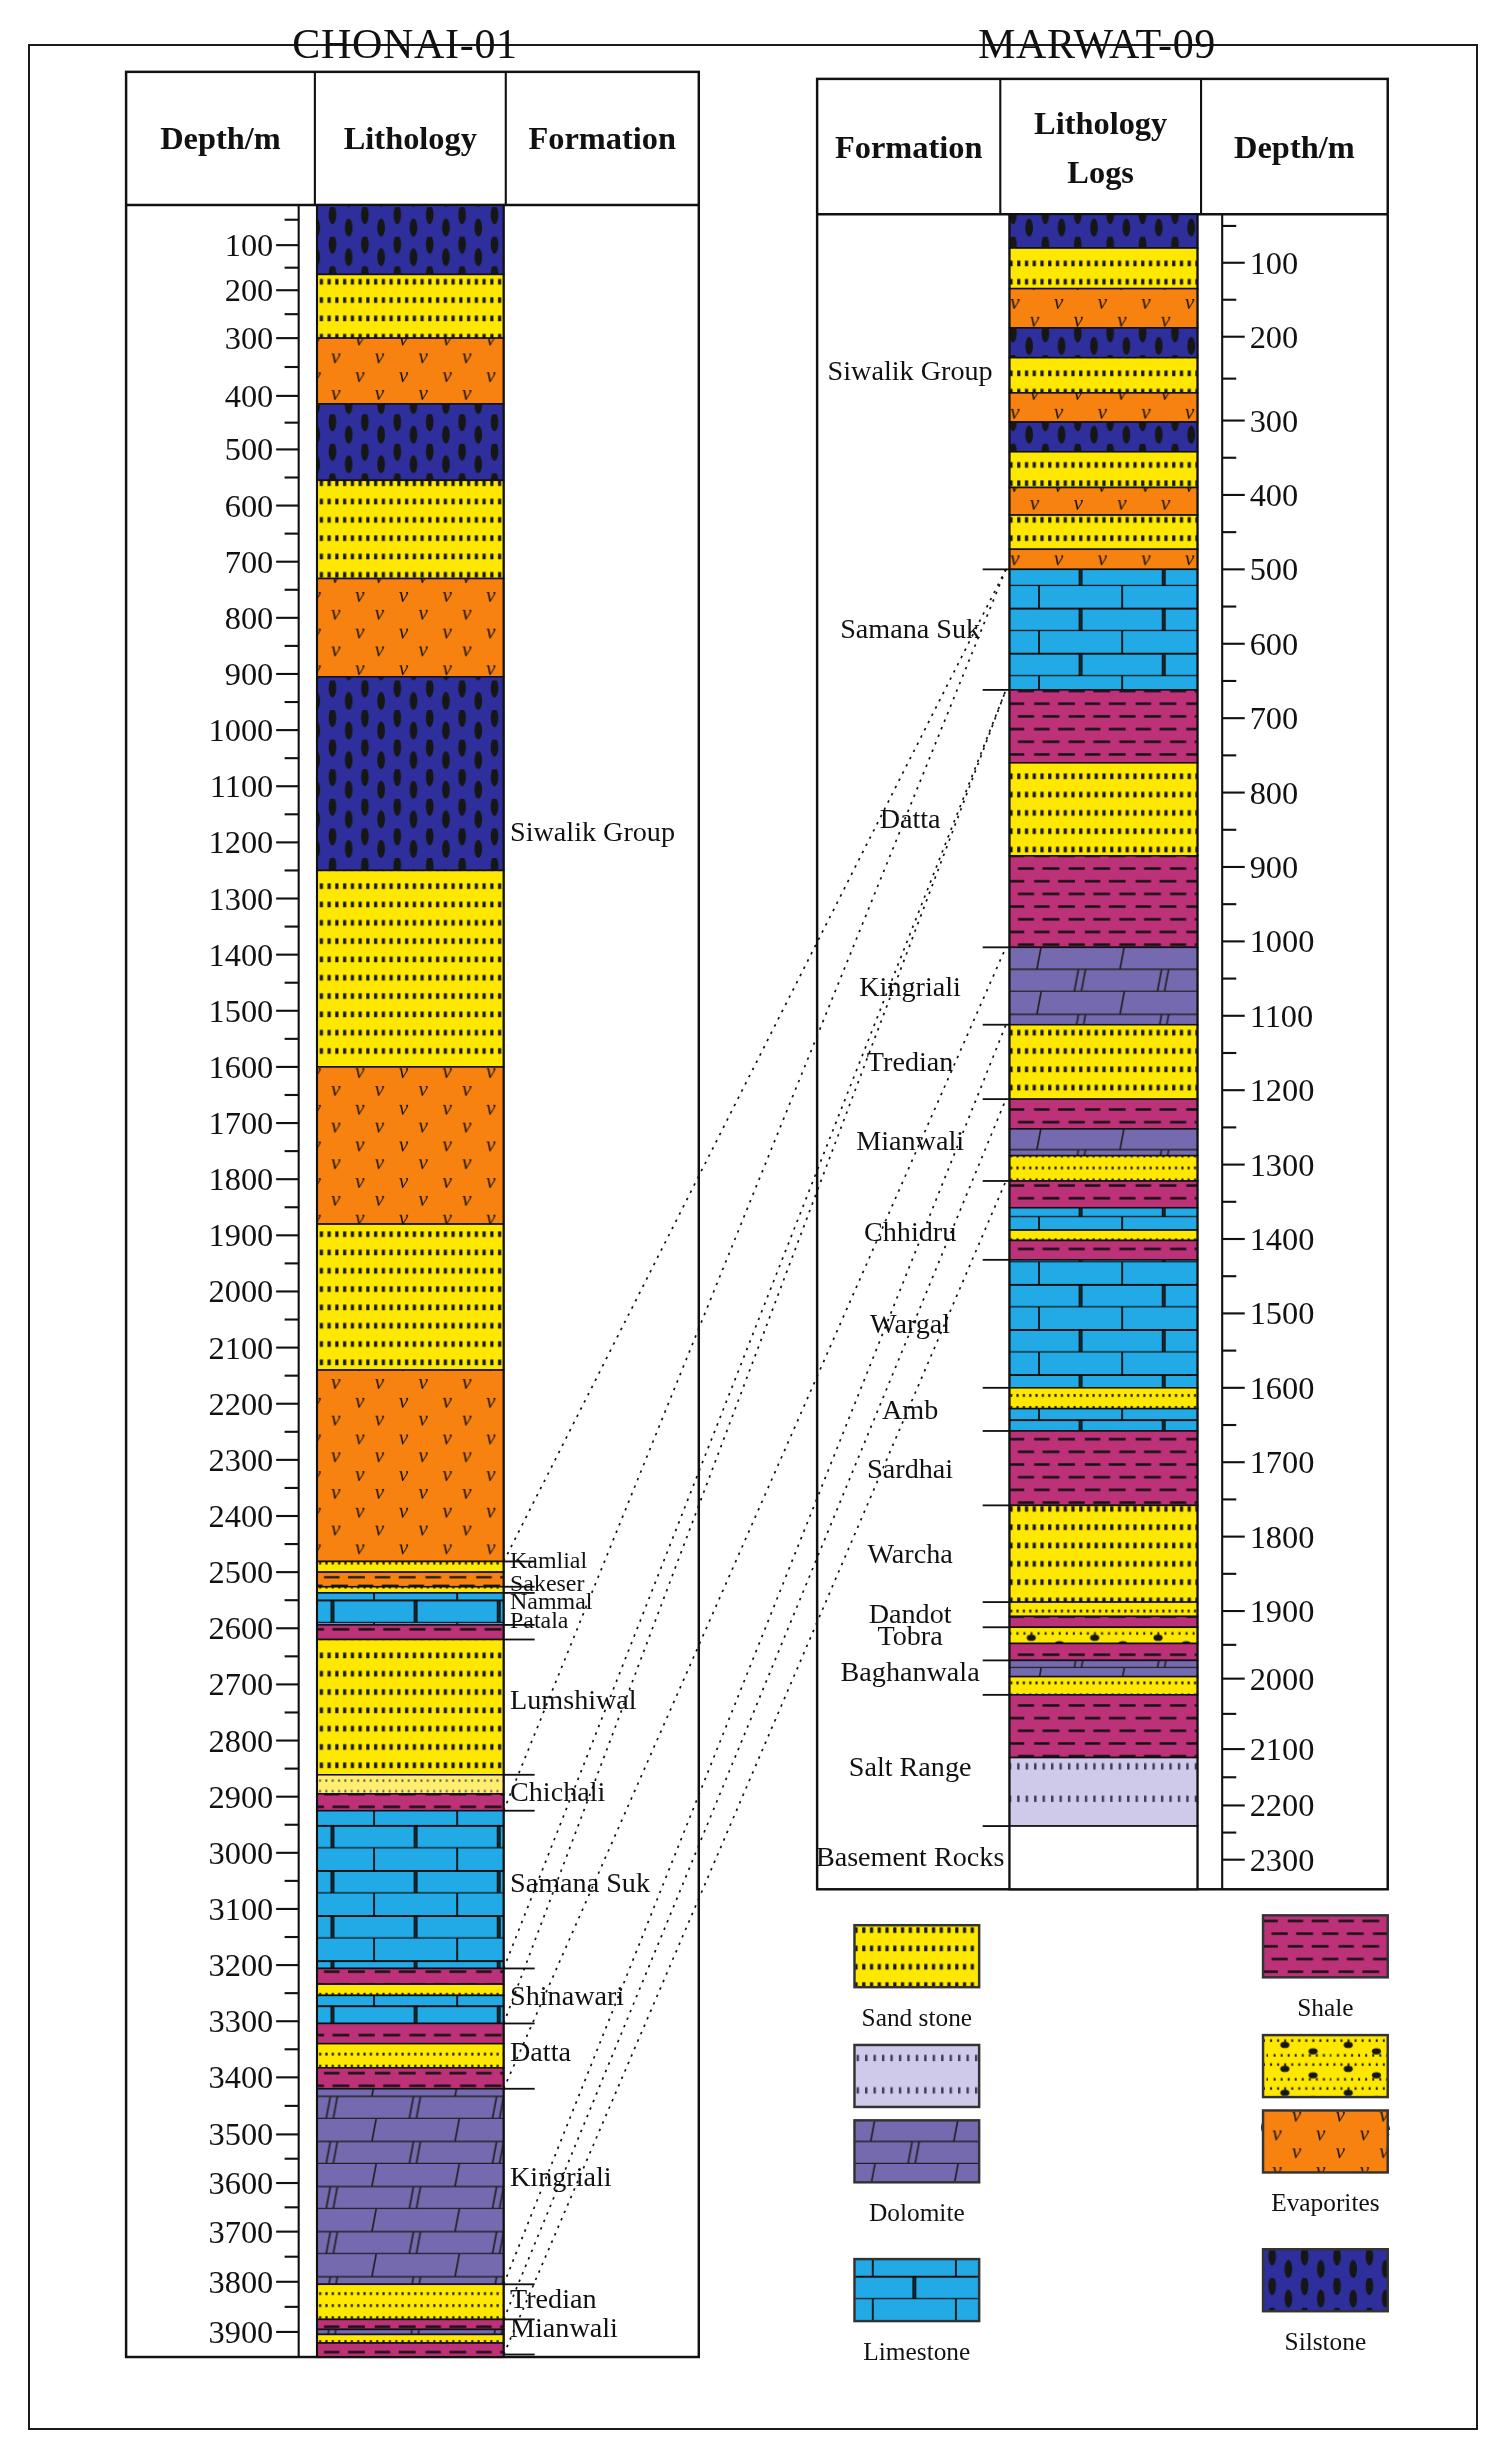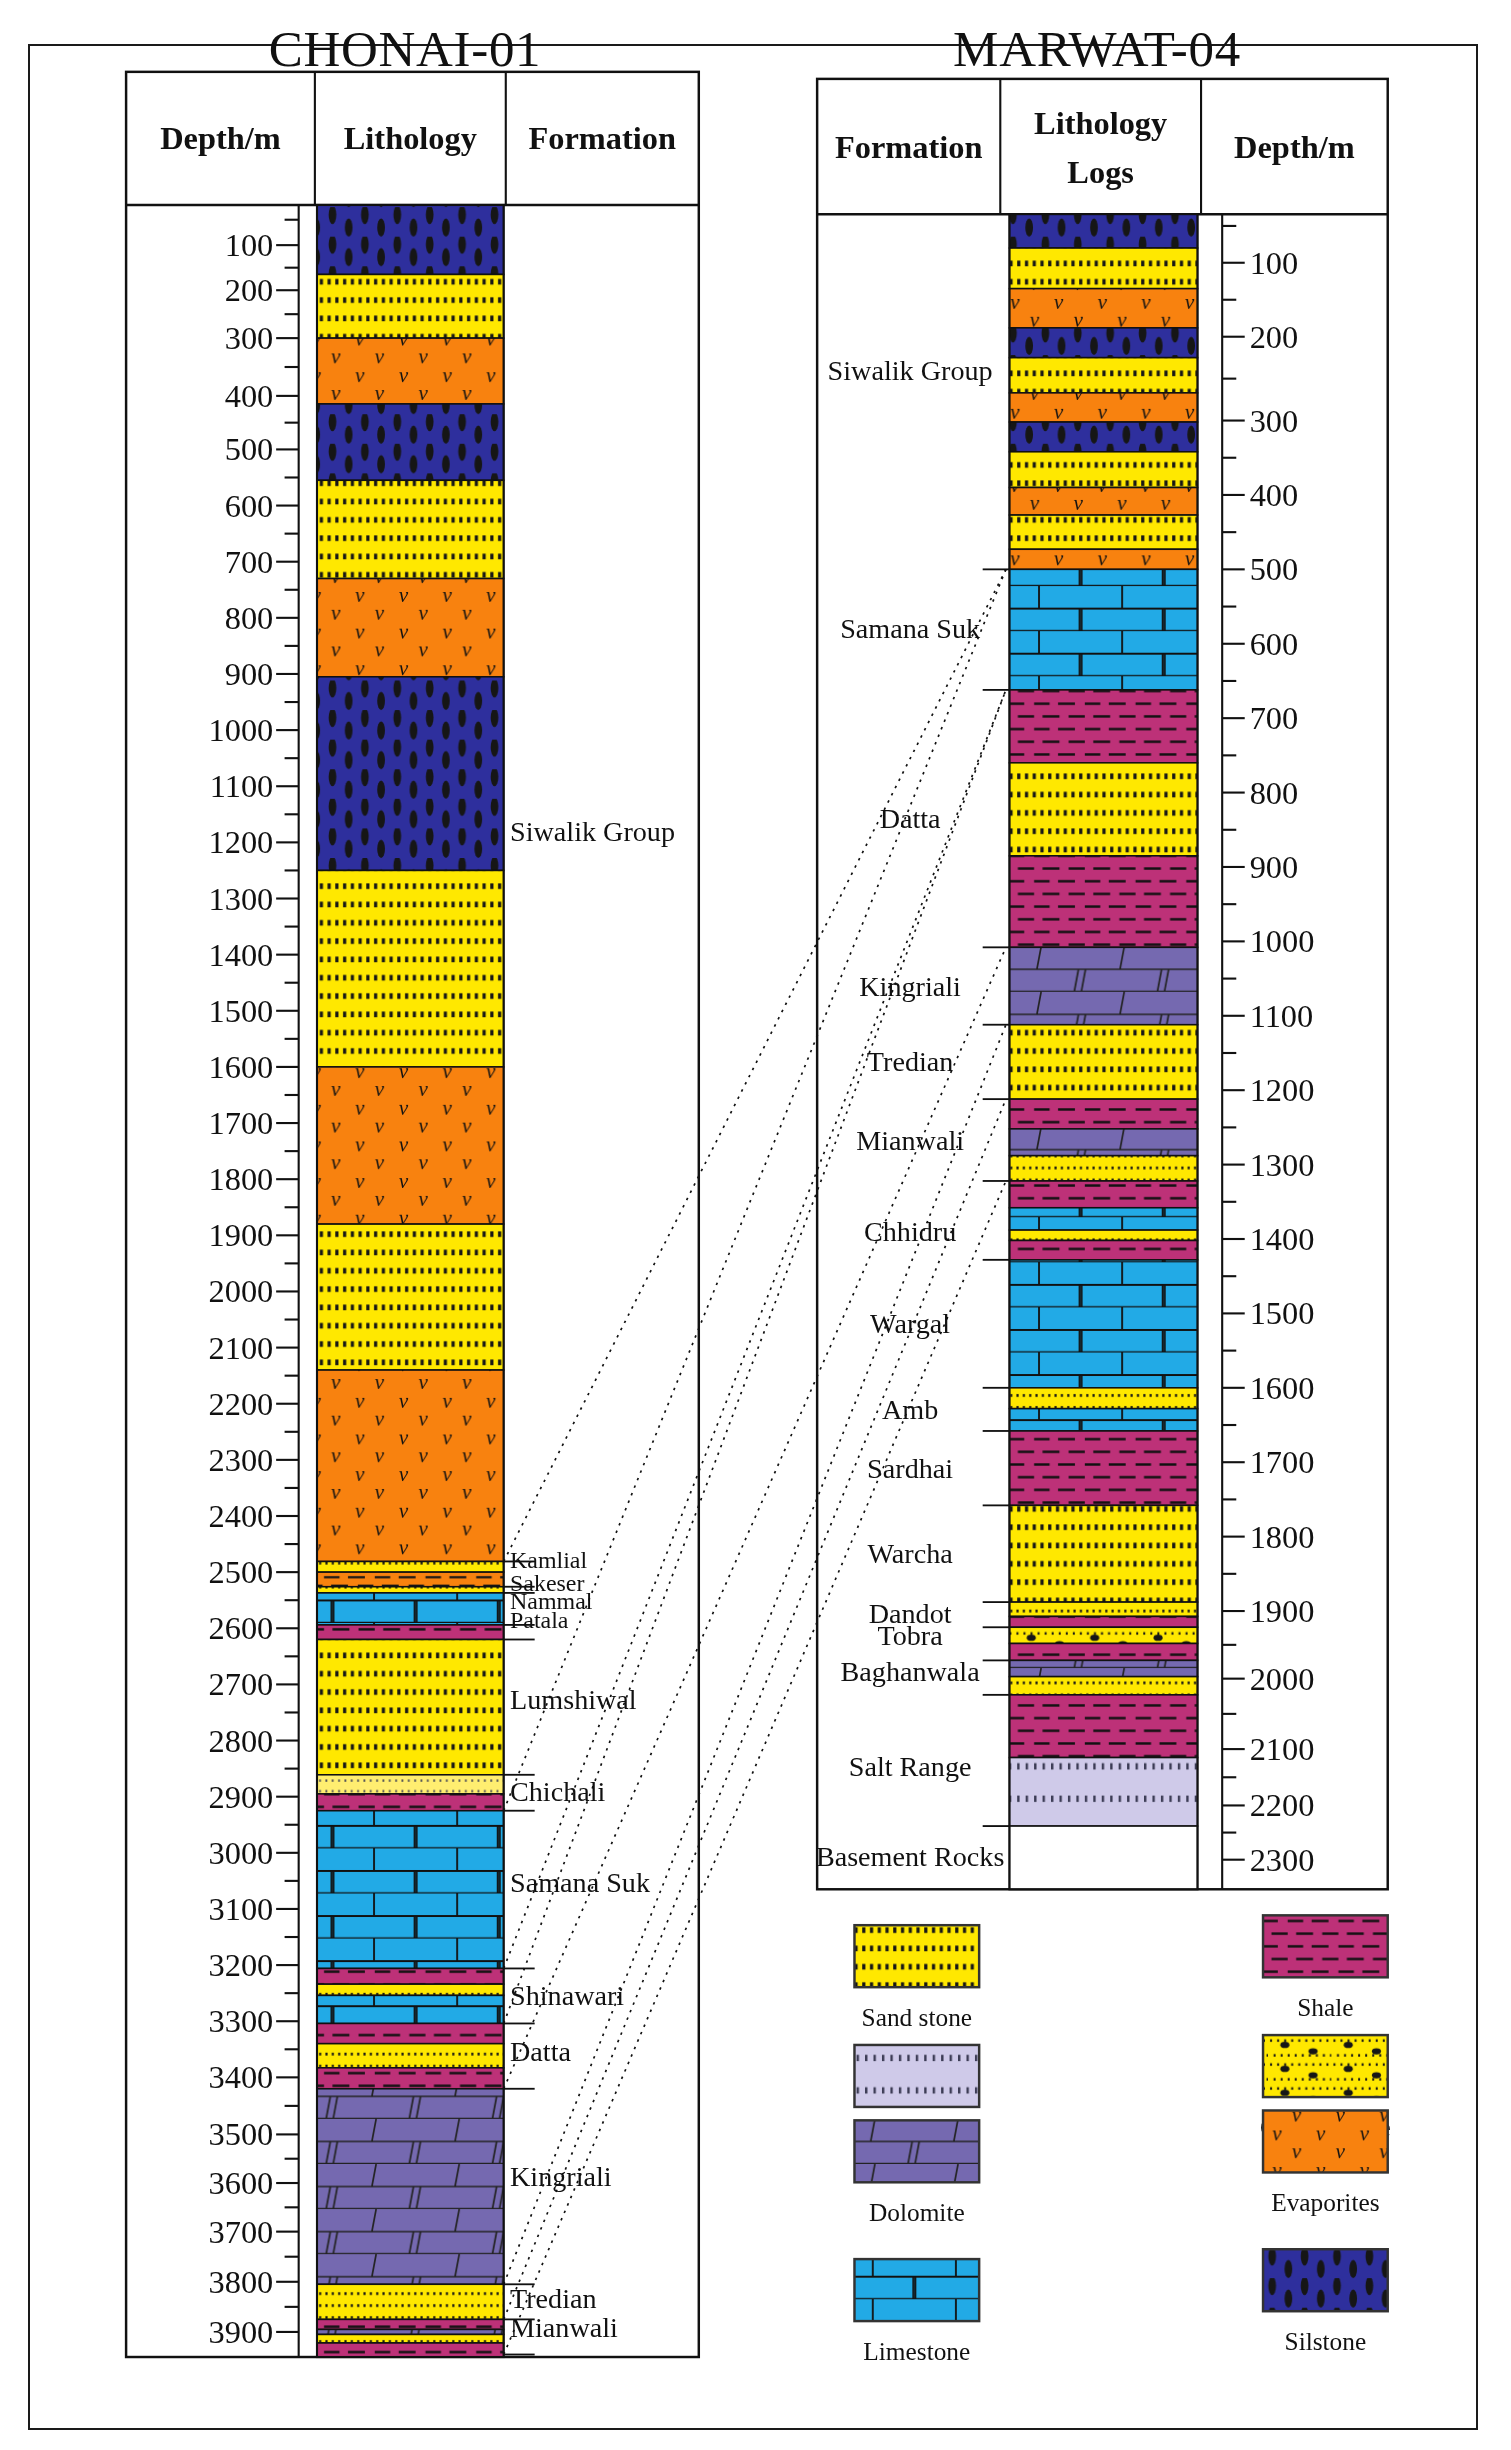--- a/index.html
+++ b/index.html
@@ -1,31 +1,31 @@
 <!DOCTYPE html>
 <html style="font-size:11.3px"><head>
 <meta charset="utf-8">
 <style>
   html,body{margin:0;padding:0;background:#fff;}
   body{width:1511px;height:2450px;position:relative;font-family:"Liberation Serif",serif;}
   #canvas{position:absolute;left:0;top:0;width:1511px;height:2450px;background:#fff;overflow:hidden;}
   .outer-border{position:absolute;left:28px;top:44px;width:1446px;height:2382px;border:2.8px solid #1a1a1a;}
-  .title{position:absolute;top:20px;transform:translateX(-50%);font-size:51px;color:#111;letter-spacing:0.7px;white-space:nowrap;}
+  .title{position:absolute;top:20px;transform:translateX(-50%);font-size:42px;color:#111;letter-spacing:0.7px;white-space:nowrap;}
   #title-left{left:405px;}
   #title-right{left:1097px;}
   svg{position:absolute;left:0;top:0;}
   text{font-family:"Liberation Serif",serif;fill:#111;}
 </style>
 </head>
 <body>
 
 <div id="canvas">
   <div class="outer-border"></div>
   <div class="title" id="title-left">CHONAI-01</div>
-  <div class="title" id="title-right">MARWAT-04</div>
+  <div class="title" id="title-right">MARWAT-09</div>
   <svg id="svg" width="1511" height="2450" viewBox="0 0 2145 3478">
       <defs>
         <pattern id="p-siltstone" width="46" height="42" patternUnits="userSpaceOnUse">
           <rect x="0" y="0" width="46" height="42" fill="#2e2f9d"></rect>
           <ellipse cx="12" cy="11" rx="5.5" ry="13" fill="#161616"></ellipse>
           <ellipse cx="35" cy="29" rx="5.5" ry="13" fill="#161616"></ellipse>
         </pattern>
         <pattern id="p-sandstone" width="11" height="26" patternUnits="userSpaceOnUse">
           <rect x="0" y="0" width="11" height="26" fill="#ffe800"></rect>
           <rect x="3" y="6" width="4.5" height="8" fill="#161616"></rect>

